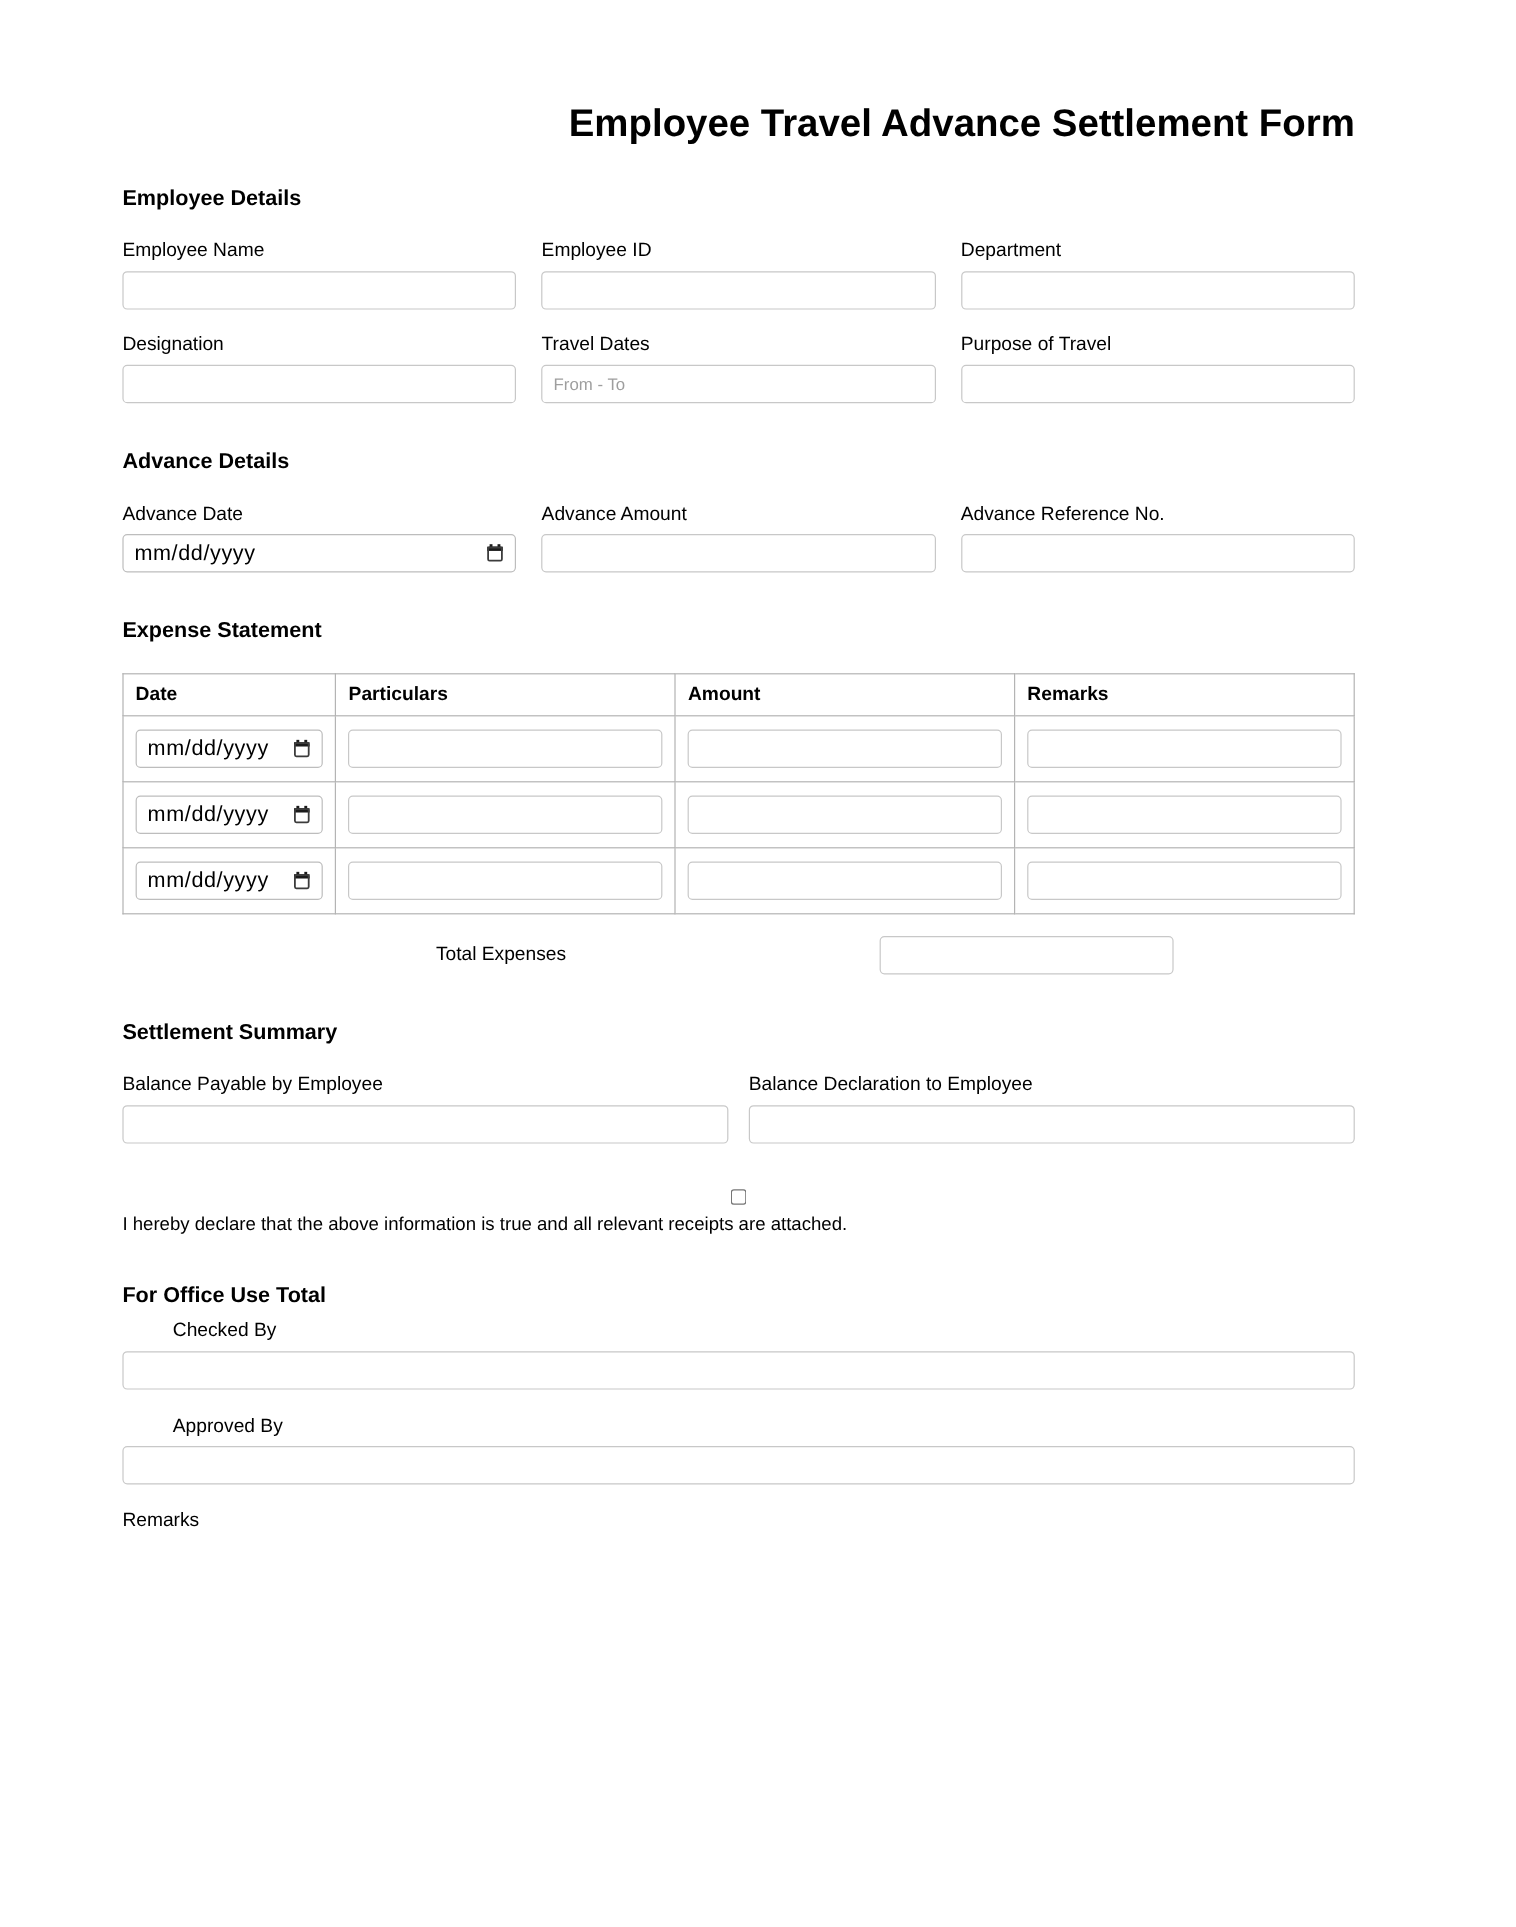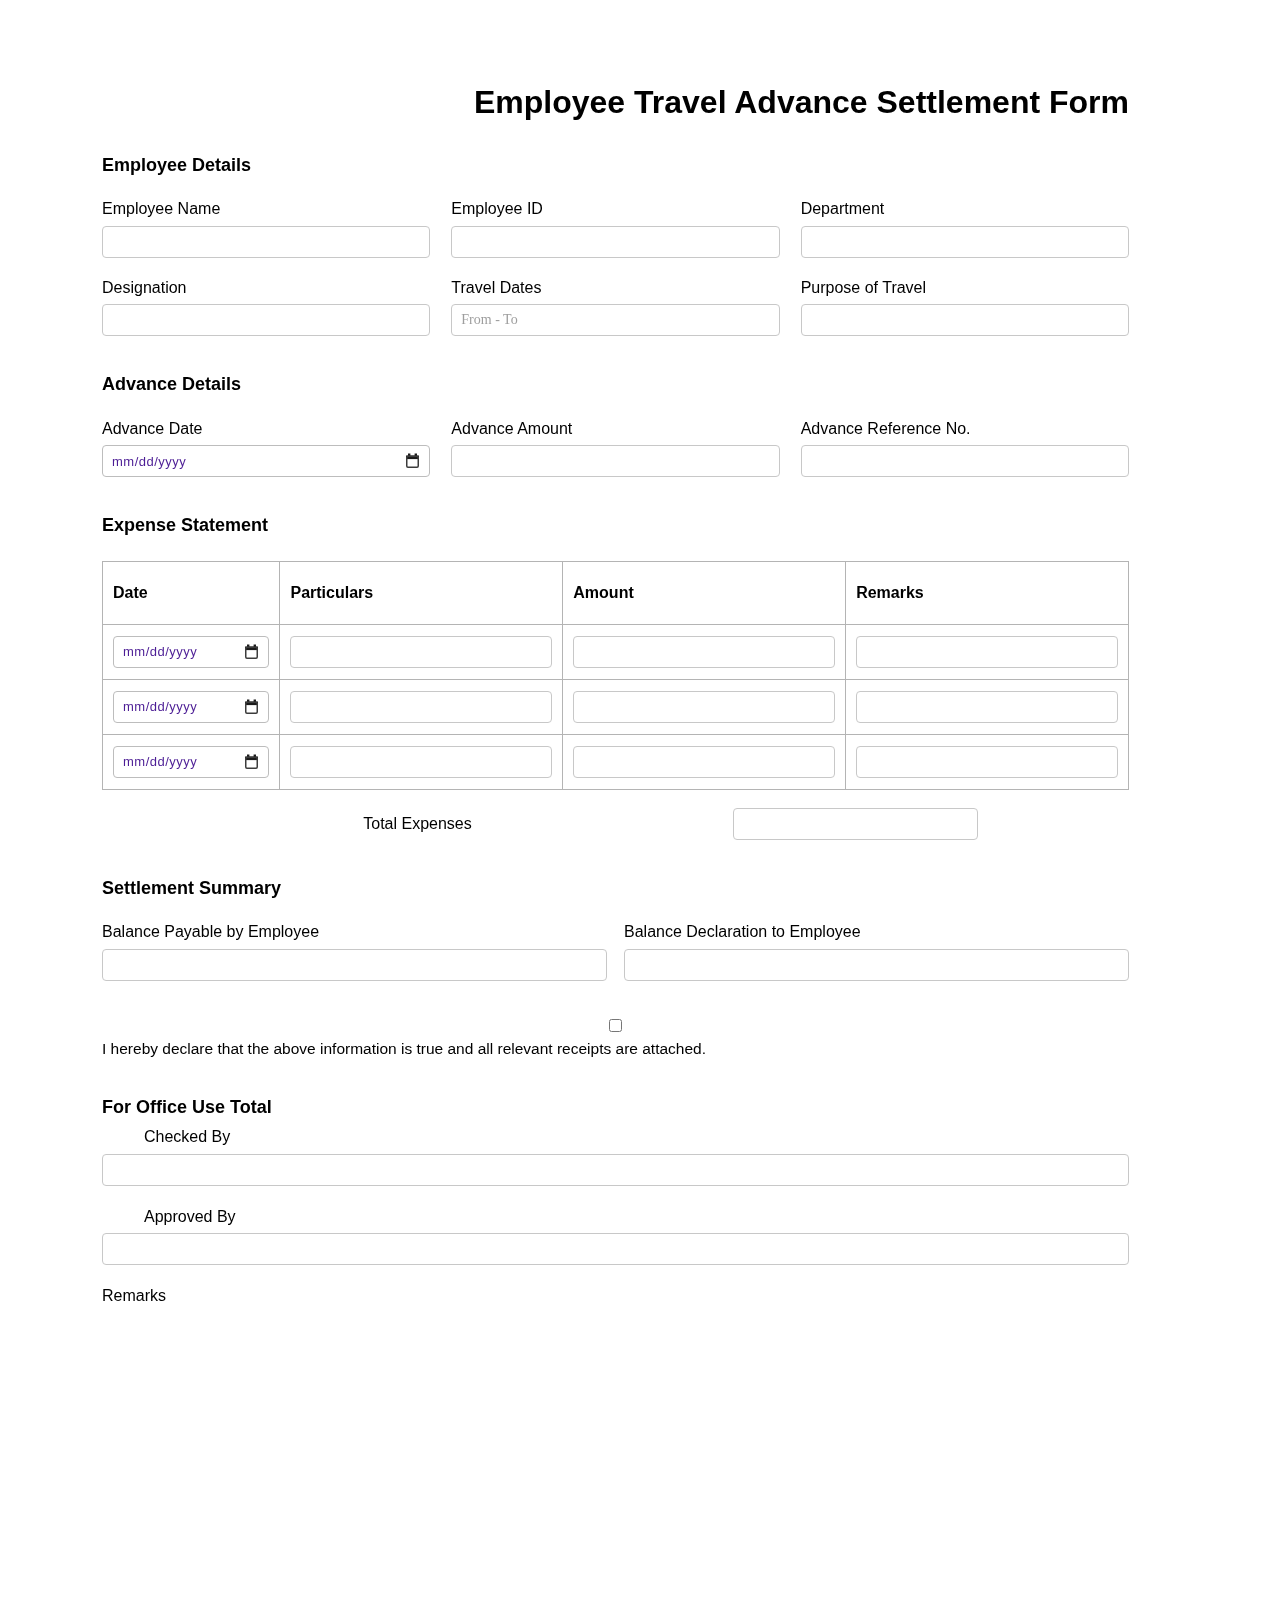--- a/index.html
+++ b/index.html
@@ -49,60 +49,60 @@
     margin-bottom: 7px;
     line-height: 1.15;
   }
   input.text {
     width: 100%;
     height: 32px;
     border: 1px solid #c8c8c8;
     border-radius: 4px;
     padding: 0 9px;
     font-size: 14px;
-    font-family: Liberation Serif, serif;
+    font-family: Liberation Sans, sans-serif;
     color: #7f1d1d;
     background: #fff;
     outline: none;
   }
   input.text::placeholder { color: #9e9e9e; opacity: 1; }
 
   
   .date-input {
     display: flex;
     align-items: center;
     justify-content: space-between;
     width: 100%;
     height: 32px;
     border: 1px solid #bdbdbd;
     border-radius: 4px;
     padding: 0 9px;
     background: #fff;
     cursor: default;
   }
   .date-input .fmt {
-    font-size: 13px;
-    color: #4c1d95;
+    font-size: 18px;
+    color: #000000;
     letter-spacing: 0.5px;
   }
   .cal-icon { display: inline-flex; flex: 0 0 auto; }
 
   
   table.expense {
     width: 100%;
     border-collapse: collapse;
   }
   table.expense th, table.expense td {
     border: 1px solid #b4b4b4;
   }
   table.expense th {
     text-align: left;
     font-size: 16px;
     font-weight: bold;
-    padding: 22px 10px;
+    padding: 8px 10px;
   }
   table.expense td { padding: 11px 10px; }
 
   .total-row {
     display: flex;
     align-items: center;
     margin-top: 18px;
   }
   .total-label {
     width: 631px;

